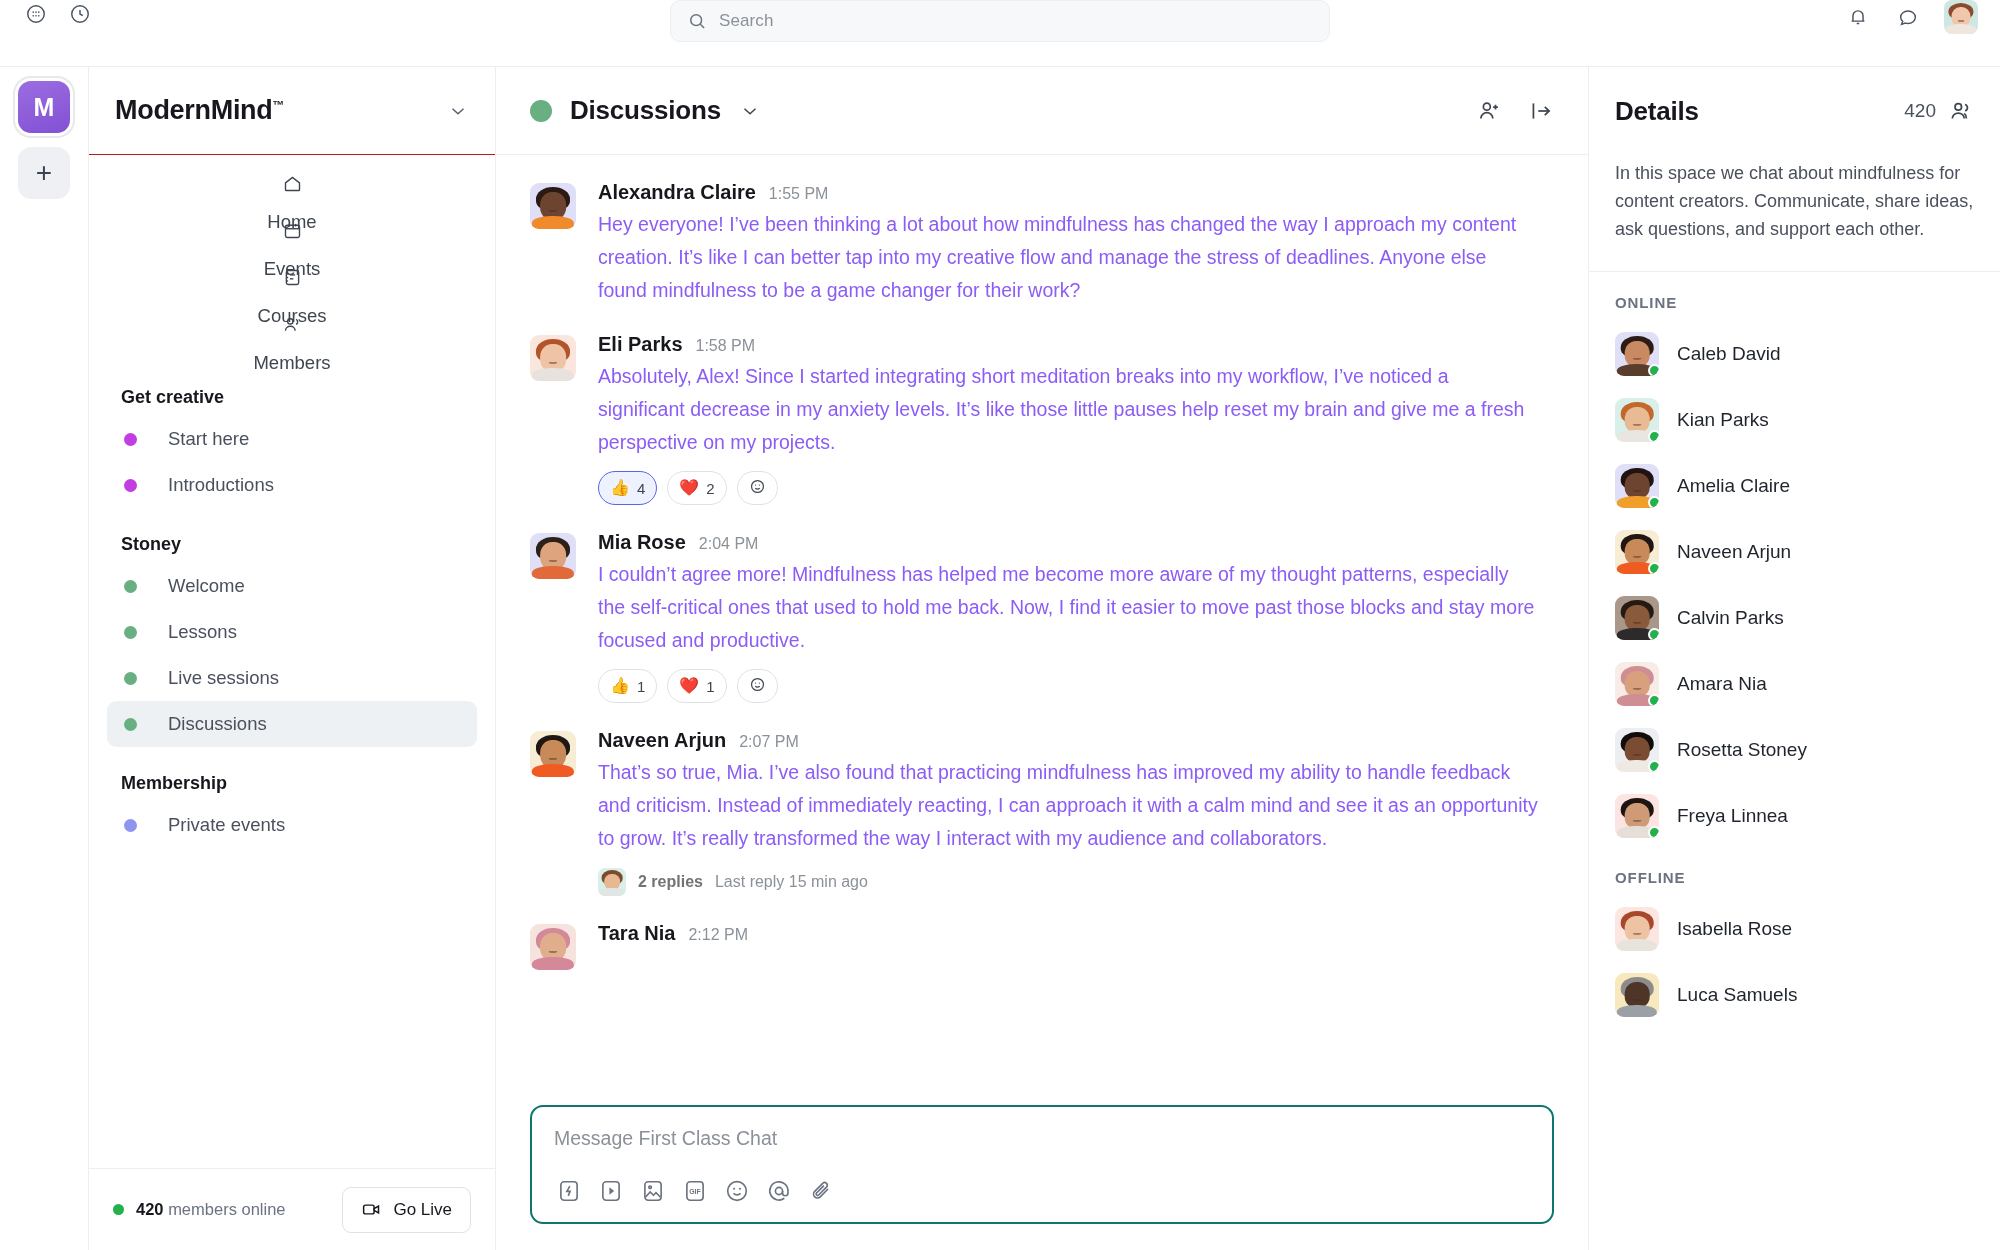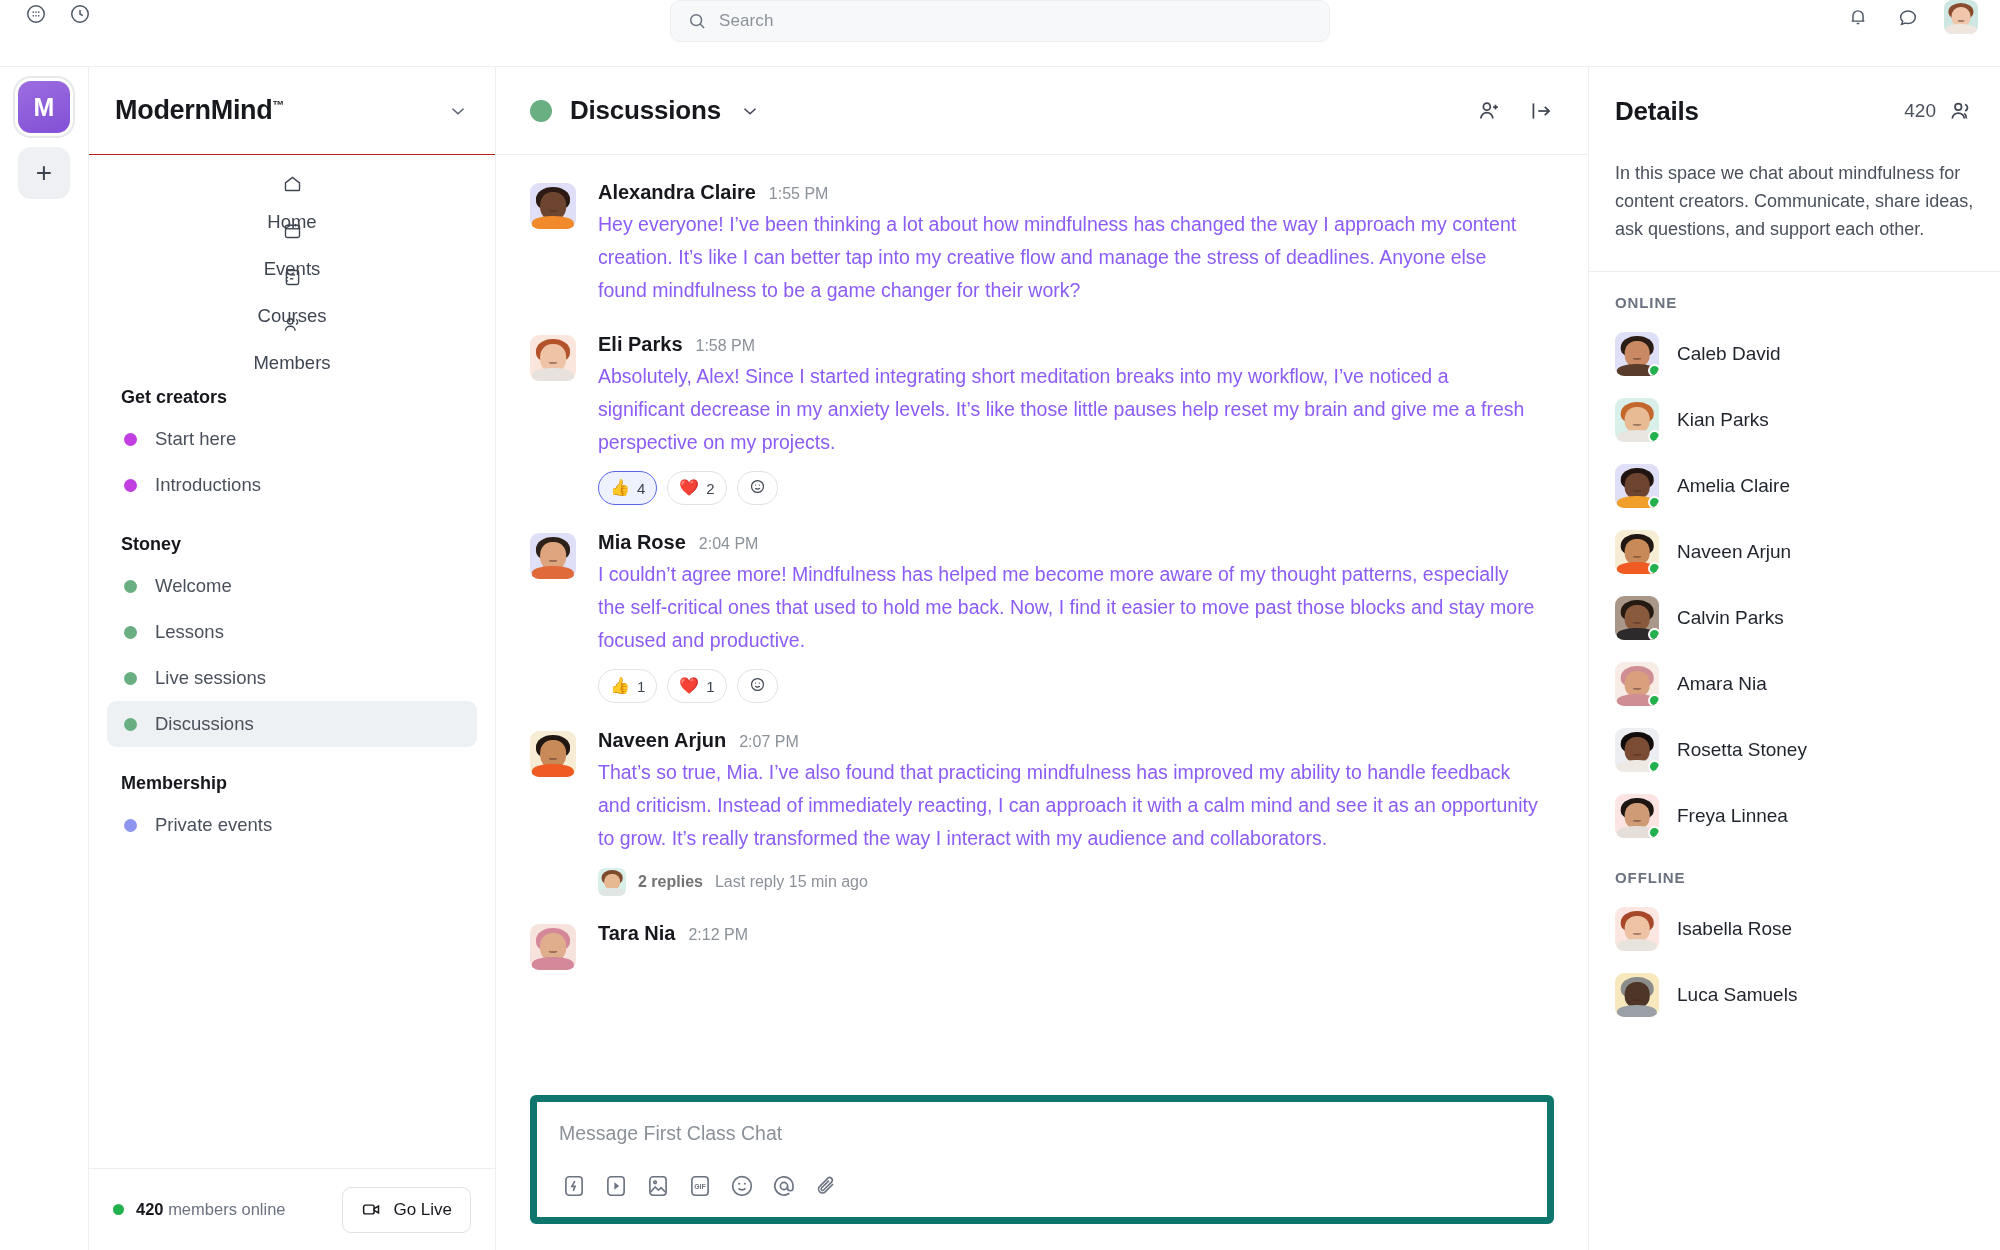--- a/index.html
+++ b/index.html
@@ -118,21 +118,21 @@
 
   .sb-group-title {
     font-size: 18px; font-weight: 700; color: #16181d;
     padding: 26px 14px 8px 14px;
   }
   .dot { width: 13px; height: 13px; border-radius: 50%; flex: 0 0 auto; }
   .dot-purple { background: #c13fe0; }
   .dot-green  { background: #6aaf82; }
   .dot-blue   { background: #8e95ef; }
   .chan-item {
-    display: flex; align-items: center; gap: 18px;
+    display: flex; align-items: center; gap: 31px;
     height: 46px; padding: 0 14px 0 17px; border-radius: 9px;
     cursor: pointer;
   }
   .chan-item .lbl { font-size: 18.5px; color: #4a515c; }
   .chan-item.active { background: #eef1f3; }
 
   .sb-foot {
     height: 82px; min-height: 82px;
     border-top: 1px solid #eceef1;
     display: flex; align-items: center;
@@ -202,21 +202,21 @@
     display: flex; align-items: center; gap: 12px; margin-top: 13px;
     cursor: pointer;
   }
   .thread-av { width: 28px; height: 28px; border-radius: 7px; overflow: hidden; position: relative; }
   .thread-count { font-size: 16px; font-weight: 700; color: #737373; }
   .thread-meta { font-size: 16px; color: #8b9199; }
 
   
   .composer-wrap { padding: 0 34px 26px 34px; background: #fff; }
   .composer {
-    border: 7px solid #0f766e; border-radius: 6px;
+    border: 2px solid #0f766e; border-radius: 13px;
     padding: 20px 22px 16px 22px; background: #fff;
   }
   .composer-ph { font-size: 19.5px; color: #8b9199; margin-bottom: 26px; }
   .composer-tools { display: flex; align-items: center; gap: 12px; color: #6b7280; }
   .tool { width: 30px; height: 30px; display: flex; align-items: center; justify-content: center; cursor: pointer; }
 
   
   .details {
     width: 412px; min-width: 412px;
     border-left: 1px solid #eceef1;
@@ -388,21 +388,21 @@
           <span class="nav-icon">
             <svg width="21" height="21" viewBox="0 0 24 24" fill="none" stroke="currentColor" stroke-width="1.6">
               <circle cx="9.5" cy="8.5" r="3"></circle>
                 <path d="M4 19c0-3 2.5-5 5.5-5s5.5 2 5.5 5"></path>
               <path d="M16 6.2a3 3 0 0 1 0 5.6"></path>
             </svg>
           </span>
           <span class="lbl">Members</span>
         </div>
 
-        <div class="sb-group-title">Get creators</div>
+        <div class="sb-group-title">Get creative</div>
         <div class="chan-item">
           <span class="dot dot-purple"></span>
           <span class="lbl">Start here</span>
         </div>
         <div class="chan-item">
           <span class="dot dot-purple"></span>
           <span class="lbl">Introductions</span>
         </div>
 
         <div class="sb-group-title">Stoney</div>

